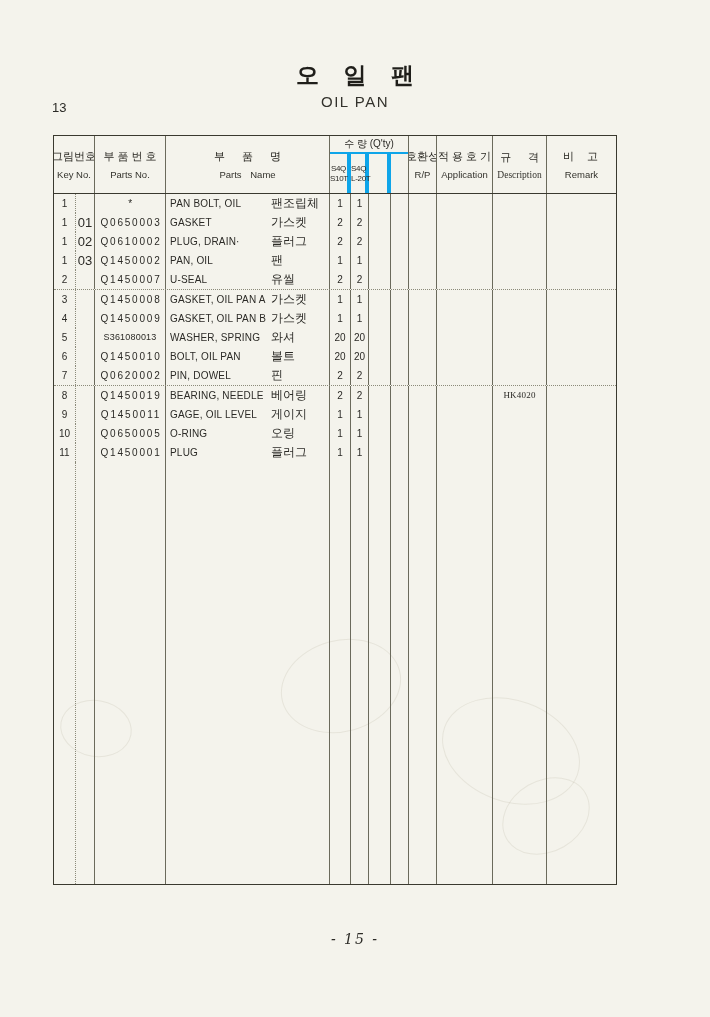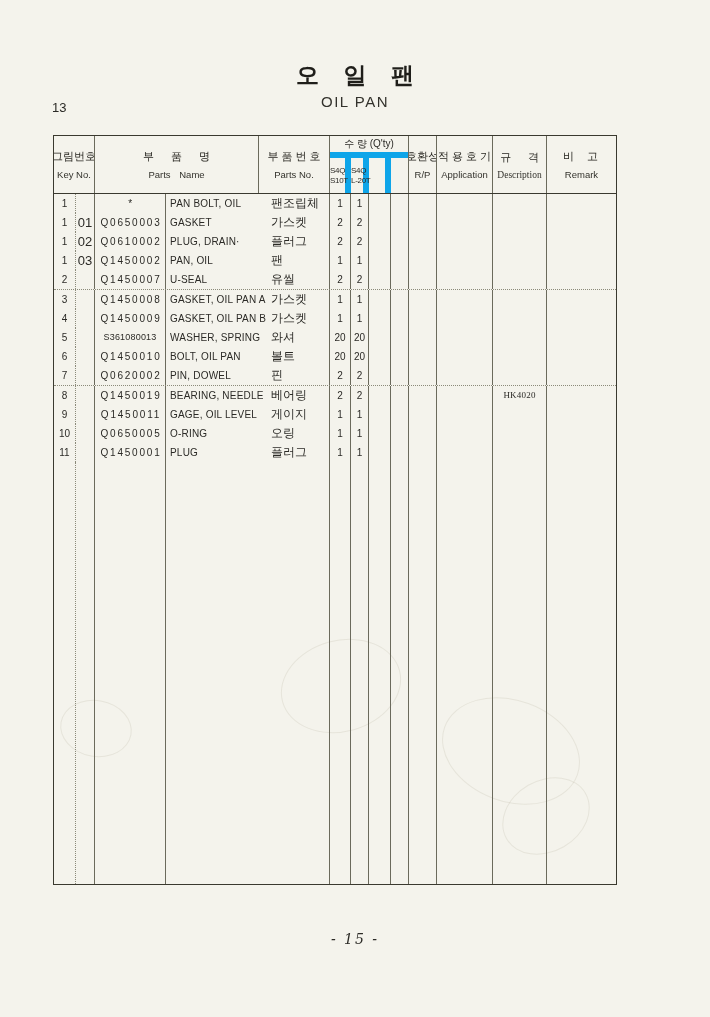--- a/index.html
+++ b/index.html
@@ -49,24 +49,24 @@
   .hcell {
     display:flex; flex-direction:column; align-items:center;
     justify-content:center; gap:5px; text-align:center;
   }
   .hko { font-size:11px; color:#26251f; white-space:nowrap; }
   .hen { font-size:9.5px; color:#33322c; white-space:nowrap; }
   .ws-wide { word-spacing:14px; }
   .ws-med  { word-spacing:6px; }
   .ls-med  { letter-spacing:2px;text-align:right; }
   .qgrp { display:flex; flex-direction:column; padding:0; }
-  .qtop { height:16px; flex:none; border-bottom:6px solid #0ea5e9;
+  .qtop { height:16px; flex:none; border-bottom:2px solid #0ea5e9;
           font-size:10px; line-height:15px; text-align:center; white-space:nowrap; }
   .qsubs { flex:1; display:flex; }
-  .qsub { box-sizing:border-box; border-right:6px solid #0ea5e9;
+  .qsub { box-sizing:border-box; border-right:4px solid #0ea5e9;
           display:flex; flex-direction:column; justify-content:center;
           font-size:8px; line-height:9.5px; text-align:center;
           letter-spacing:-0.3px; white-space:nowrap; }
   .qsub.w-q4 { border-right:none; }
   
   .tbody { flex:1; display:flex; flex-direction:column; }
   .group { display:flex; flex-direction:column; flex:none; }
   .group.sep { border-top:1px dotted #8b8a7a; }
   .brow { display:flex; height:19px; flex:none; }
   .brow.filler { flex:1; }
@@ -110,27 +110,27 @@
   <div class="artifact a3"></div>
   <div class="artifact a4"></div>
 
   <div class="ptable">
 
     <div class="hrow">
       <div class="cell w-key hcell">
         <span class="hko">그림번호</span>
         <span class="hen">Key No.</span>
       </div>
+      <div class="cell w-pno hcell">
+        <span class="hko">부 품 번 호</span>
+        <span class="hen">Parts No.</span>
+      </div>
       <div class="cell w-name hcell">
         <span class="hko ws-wide">부 품 명</span>
         <span class="hen ws-med">Parts Name</span>
-      </div>
-      <div class="cell w-pno hcell">
-        <span class="hko">부 품 번 호</span>
-        <span class="hen">Parts No.</span>
       </div>
       <div class="cell w-qgrp qgrp">
         <div class="qtop">수 량 (Q'ty)</div>
         <div class="qsubs">
           <div class="qsub w-q1">
             <span>S4Q</span>
             <span>S10T</span>
           </div>
           <div class="qsub w-q2">
             <span>S4Q</span>

